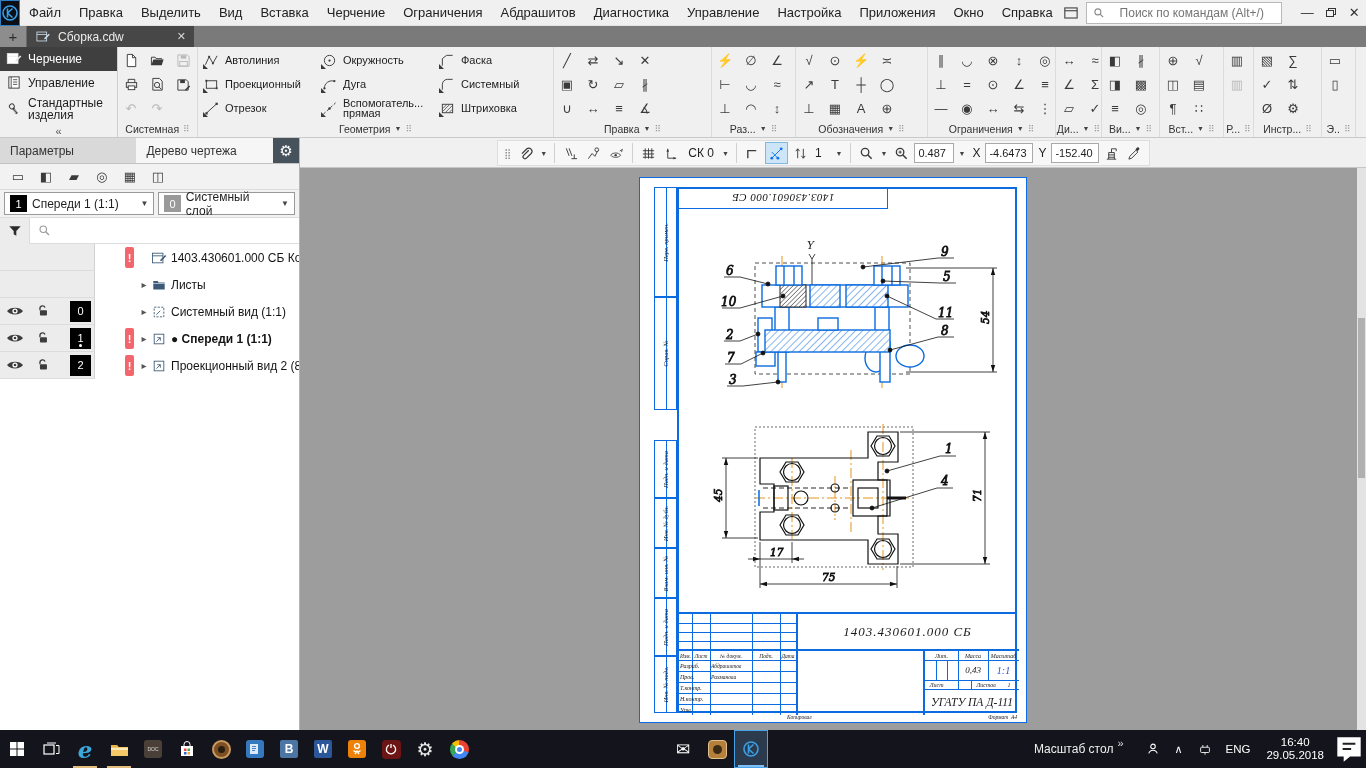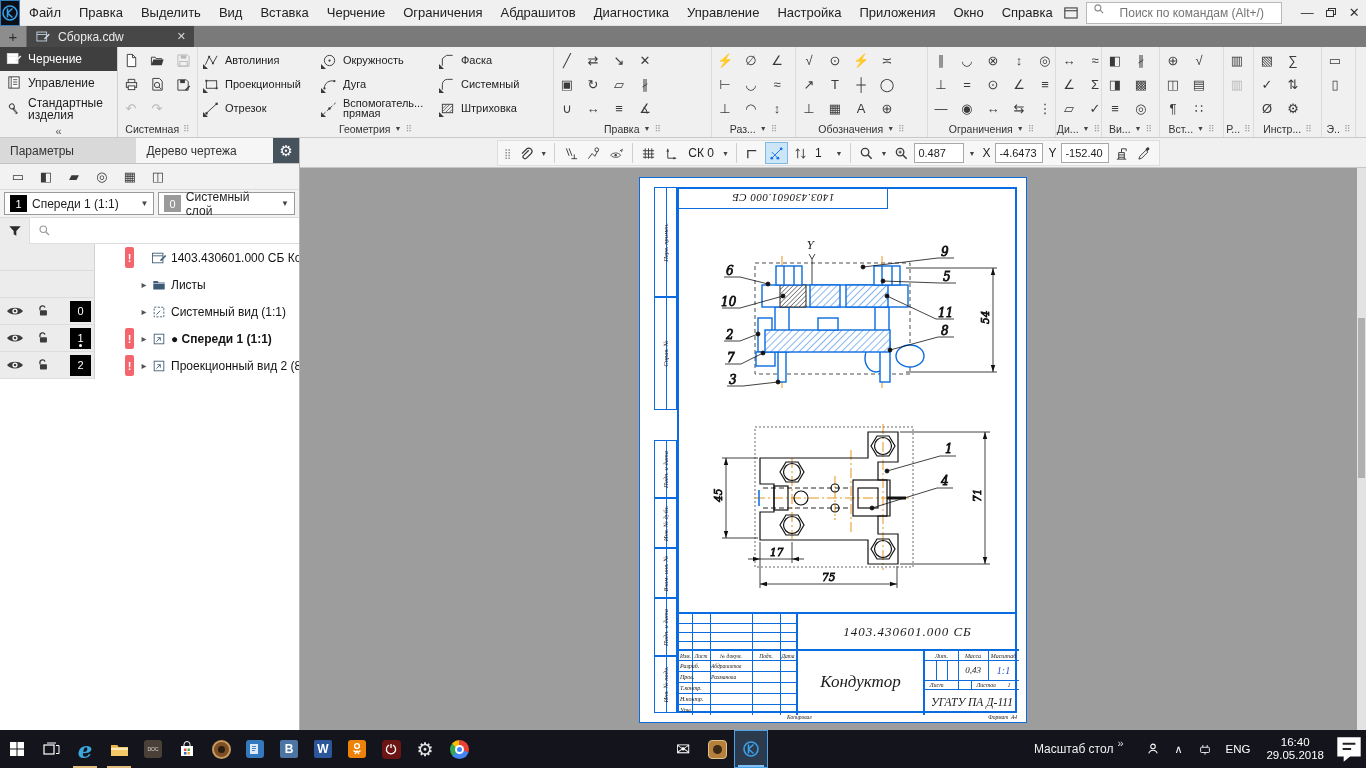--- a/index.html
+++ b/index.html
@@ -7,21 +7,21 @@
 body{font-family:"Liberation Sans",sans-serif;font-size:12px;color:#1e1e1e;background:#f0f0f0}
 #app{position:relative;width:1366px;height:768px;overflow:hidden;background:#f0f0f0}
 svg{display:block}
 
 #menubar{position:absolute;left:0;top:0;width:1366px;height:26px;background:#f0f0f0;display:flex;align-items:center;border-bottom:1px solid #e3e3e3}
 .klogo{width:26px;height:26px;background:#0c1016;display:flex;align-items:center;justify-content:center;border:1px solid #2f7fc0}
 .klogo svg{width:18px;height:18px}
 .menu-item{padding:0 9px;height:26px;display:flex;align-items:center;font-size:13px;color:#222;cursor:default}
 #menubar .spring{flex:1}
 .win-ico{width:26px;height:22px;display:flex;align-items:center;justify-content:center;margin-right:6px}
-#cmd-search{width:222px;height:22px;border:1px solid #b9b9b9;background:#fff;display:flex;padding:0 6px;gap:15px;margin-right:14px}
+#cmd-search{width:222px;height:22px;border:1px solid #b9b9b9;background:#fff;display:flex;align-items:center;padding:0 6px;gap:15px;margin-right:14px}
 #cmd-search input{border:0;outline:0;flex:1;font-size:12px;color:#888;font-family:"Liberation Sans",sans-serif;background:transparent}
 .winbtn{width:34px;height:24px;display:flex;align-items:center;justify-content:center;font-size:13px;color:#333}
 .restore-glyph{position:relative;width:10px;height:9px}
 .restore-glyph i{position:absolute;border:1px solid #333;width:8px;height:7px;background:#f0f0f0}
 .restore-glyph i:first-child{right:0;top:0}
 .restore-glyph i:last-child{left:0;bottom:0}
 
 #tabbar{position:absolute;left:0;top:26px;width:1366px;height:21px;background:#7a7a7a;display:flex;align-items:stretch}
 #newtab{width:27px;background:#8d8d8d;color:#2e2e2e;font-size:15px;display:flex;align-items:center;justify-content:center;border-right:1px solid #6a6a6a}
 .doc-tab{width:167px;background:#474747;color:#ececec;display:flex;align-items:center;padding:0 8px;gap:7px;font-size:12px}
@@ -829,21 +829,21 @@
             </svg>
         </span>
         <span class="pb-caret">▼</span>
         <span class="pb-btn">
           <svg viewBox="0 0 16 16">
               <circle cx="6.5" cy="6.5" r="4" fill="none" stroke="currentColor" stroke-width="1.4"></circle>
               <path d="M9.5 9.5l4 4" stroke="currentColor" stroke-width="1.6"></path>
               <path d="M4.8 6.5h3.4M6.5 4.8v3.4" stroke="currentColor"></path>
             </svg>
         </span>
-        <span class="pb-field" style="width:50px">0.487</span>
+        <span class="pb-field" style="width:40px">0.487</span>
         <span class="pb-caret">▼</span>
         <span style="padding:0 3px">X</span>
         <span class="pb-field" style="width:48px">-4.6473</span>
         <span style="padding:0 3px">Y</span>
         <span class="pb-field" style="width:48px">-152.40</span>
         <span class="pb-btn">
           <svg viewBox="0 0 16 16">
               <path d="M3 14h10M5 14V7h6v7M5 9.5h6M5 12h6M8 7V3h5v2.5" stroke="currentColor" fill="none"></path>
             </svg>
         </span>
@@ -1067,21 +1067,20 @@
           <div class="l" style="left:244px;top:37px;width:2px;height:64px"></div>
           <div class="l" style="left:246px;top:46px;width:94px;height:1px"></div>
           <div class="l" style="left:246px;top:66px;width:94px;height:1px"></div>
           <div class="l" style="left:246px;top:75px;width:94px;height:1px"></div>
           <div class="l" style="left:279px;top:37px;width:1px;height:38px"></div>
           <div class="l" style="left:309px;top:37px;width:1px;height:29px"></div>
           <div class="l" style="left:257px;top:46px;width:1px;height:20px"></div>
           <div class="l" style="left:268px;top:46px;width:1px;height:20px"></div>
           <div class="l" style="left:292px;top:66px;width:1px;height:9px"></div>
           <div class="tbtext" id="tb-desig">1403.430601.000 СБ</div>
-          <div class="tbtext" id="tb-name">Кондуктор</div>
           <div class="tbtext" id="tb-org">УГАТУ ПА Д-111</div>
           <div class="tbtext tb-small" style="left:246px;top:37px;width:33px;height:9px">Лит.</div>
           <div class="tbtext tb-small" style="left:279px;top:37px;width:30px;height:9px">Масса</div>
           <div class="tbtext tb-small" style="left:309px;top:37px;width:31px;height:9px">Масштаб</div>
           <div class="tbtext" style="left:279px;top:46px;width:30px;height:20px;font-size:9px">0,43</div>
           <div class="tbtext" style="left:309px;top:46px;width:31px;height:20px;font-size:10px;color:#2b4fd0">1:1</div>
           <div class="tbtext tb-small" style="left:246px;top:66px;width:23px;height:9px">Лист</div>
           <div class="tbtext tb-small" style="left:292px;top:66px;width:30px;height:9px">Листов</div>
           <div class="tbtext tb-small" style="left:322px;top:66px;width:16px;height:9px">1</div>
           <div class="tbtext tb-tiny" style="left:0;top:37px;width:13px;height:9px">Изм.</div>

